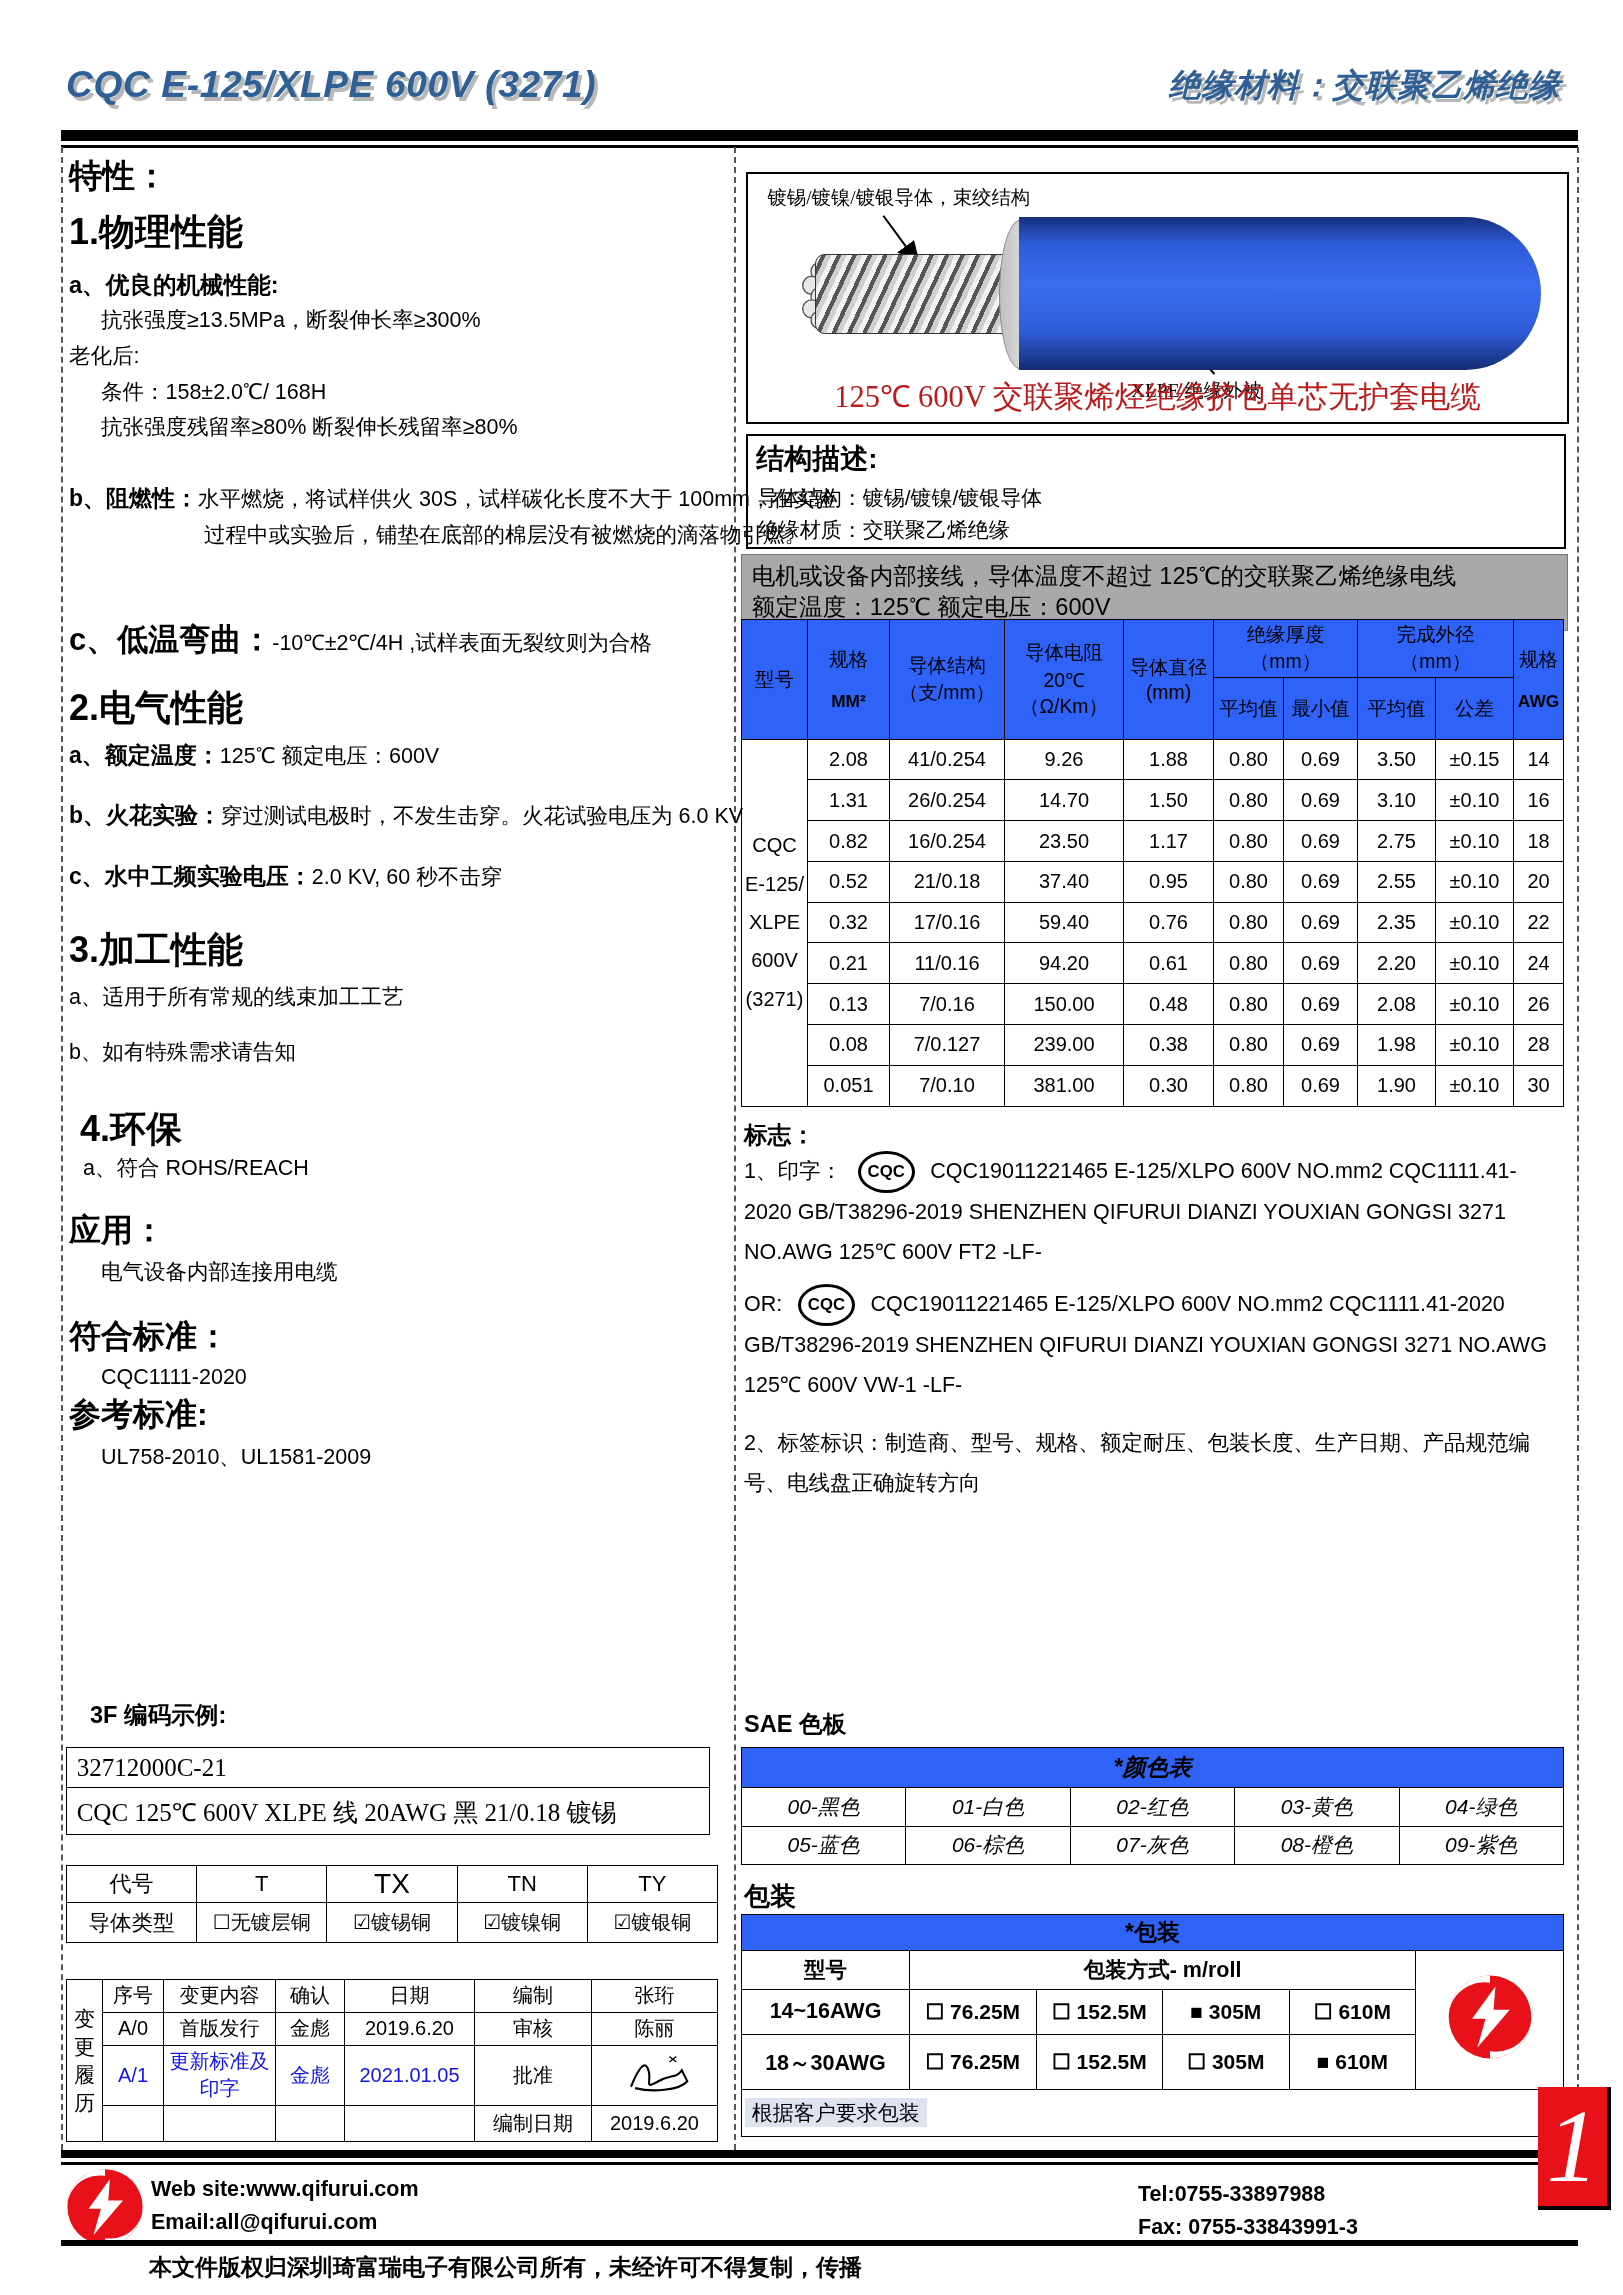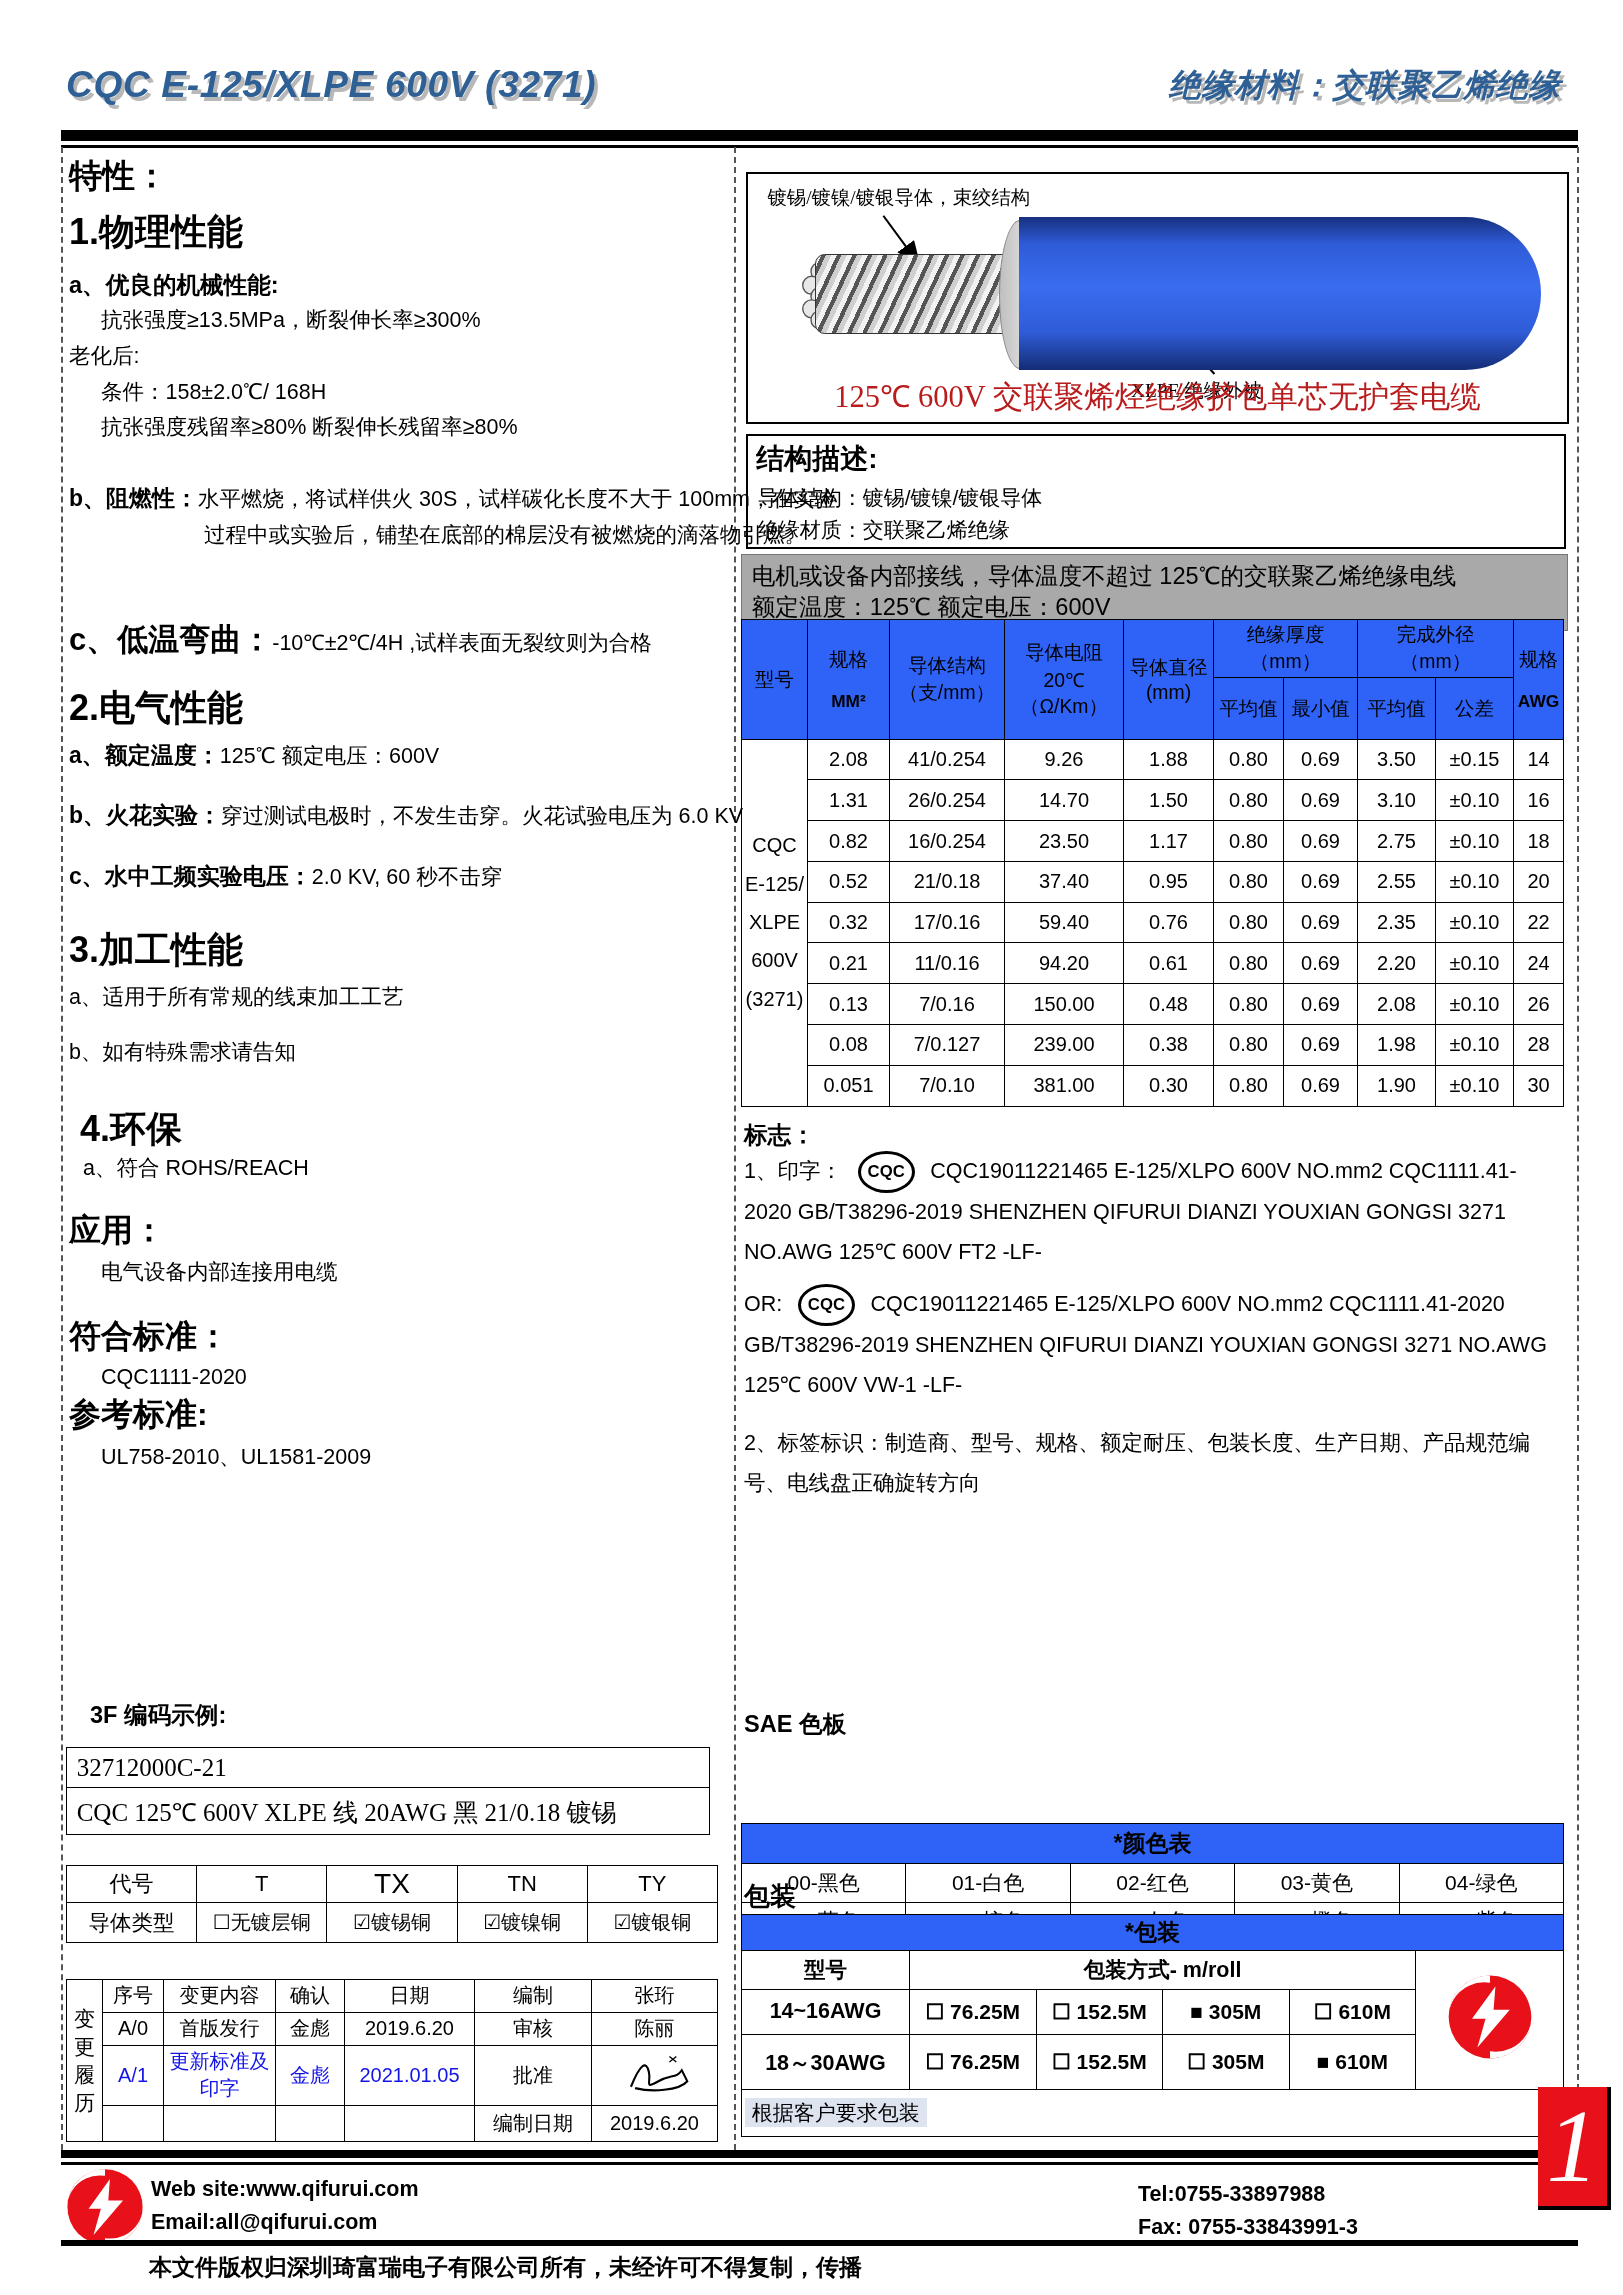--- a/index.html
+++ b/index.html
@@ -407,21 +407,21 @@
     <span>CQC19011221465  E-125/XLPO  600V  NO.mm2  CQC1111.41-2020 GB/T38296-2019 SHENZHEN QIFURUI DIANZI YOUXIAN GONGSI      3271 NO.AWG 125℃  600V FT2 -LF-</span>
   </div>
   <div class="abs mark-t" style="left:744px;top:1284px;">
     <span>OR:</span>
     <span class="cqc">CQC</span>
     <span>CQC19011221465   E-125/XLPO   600V   NO.mm2   CQC1111.41-2020 GB/T38296-2019 SHENZHEN QIFURUI DIANZI YOUXIAN GONGSI      3271 NO.AWG 125℃  600V VW-1 -LF-</span>
   </div>
   <div class="abs mark-t" style="left:744px;top:1424px;">2、标签标识：制造商、型号、规格、额定耐压、包装长度、生产日期、产品规范编号、电线盘正确旋转方向</div>
 
   <div class="abs bold" style="left:744px;top:1708px;font-size:23.6px;">SAE 色板</div>
-  <table class="abs sae" style="left:741px;top:1823px;">
+  <table class="abs sae" style="left:741px;top:1747px;font-style:italic;">
     <tbody>
         <tr>
       <td colspan="5" class="bluecell bold" style="height:36px;font-size:23px;">*颜色表</td>
     </tr>
     <tr>
       <td>00-黑色</td>
           <td>01-白色</td>
           <td>02-红色</td>
           <td>03-黄色</td>
           <td>04-绿色</td>

